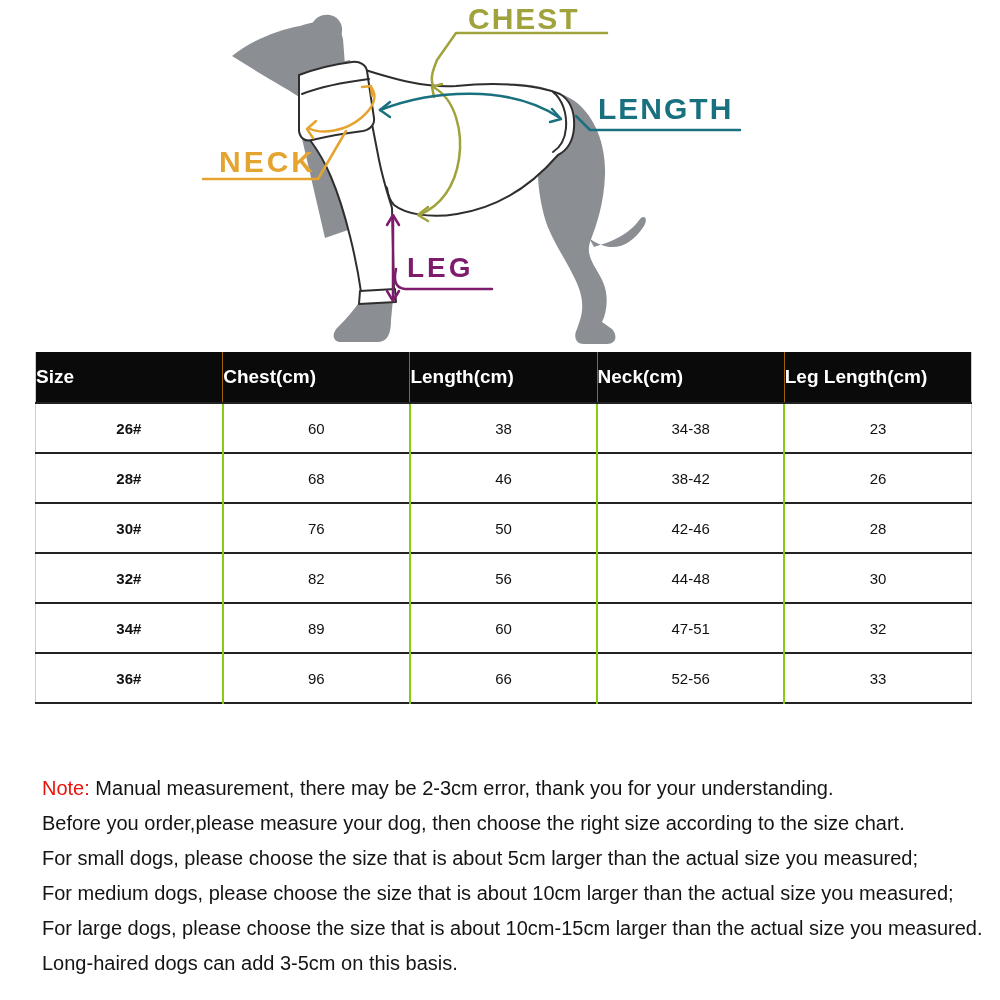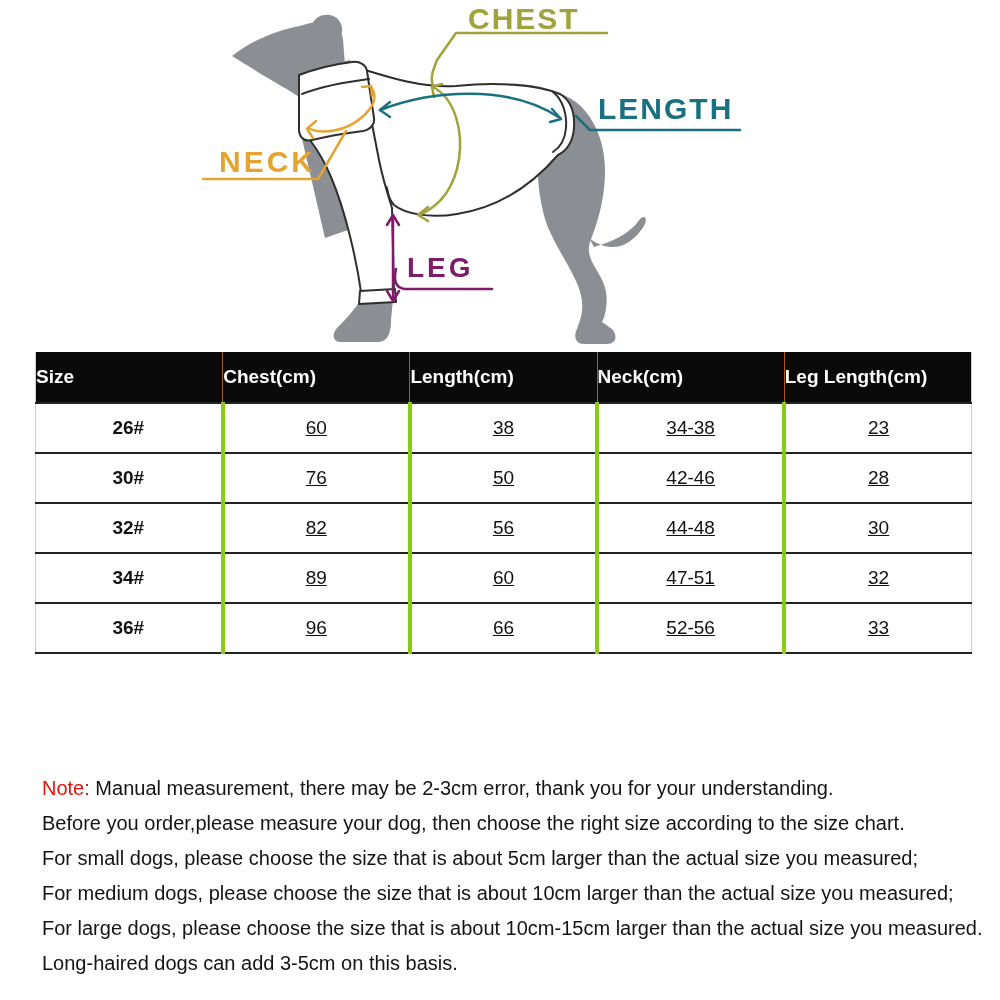--- a/index.html
+++ b/index.html
@@ -16,24 +16,24 @@
     border-collapse:collapse;table-layout:fixed;
     border-left:1px solid #c9ced3;border-right:1px solid #c9ced3;
     border-bottom:2px solid #222;
   }
   table.size-table th{
     background:#0a0a0a;color:#ffffff;font-weight:bold;font-size:19px;
     height:50px;text-align:left;padding:0;
   }
   table.size-table th + th{border-left:1px solid #a16207;}
   table.size-table td{
-    font-size:19px;color:#111;text-align:center;height:48px;
+    font-size:15px;color:#111;text-align:center;height:48px;
     border-top:2px solid #222;padding:0;background:#fff;
   }
-  table.size-table td + td{border-left:4px solid #84cc16;text-decoration:underline;}
+  table.size-table td + td{border-left:2px solid #84cc16;}
   td.size-cell{font-weight:bold;}
 
   .notes{
     position:absolute;top:771px;left:42px;width:948px;
     font-size:20px;line-height:35px;color:#141414;white-space:nowrap;
   }
   .note-label{color:#e8130a;}
   .note-line{display:block;}
 </style>
 </head>
@@ -116,20 +116,27 @@
     </thead>
     <tbody>
       <tr>
         <td class="size-cell">26#</td>
         <td>60</td>
         <td>38</td>
         <td>34-38</td>
         <td>23</td>
       </tr>
       <tr>
+        <td class="size-cell">28#</td>
+        <td>68</td>
+        <td>46</td>
+        <td>38-42</td>
+        <td>26</td>
+      </tr>
+      <tr>
         <td class="size-cell">30#</td>
         <td>76</td>
         <td>50</td>
         <td>42-46</td>
         <td>28</td>
       </tr>
       <tr>
         <td class="size-cell">32#</td>
         <td>82</td>
         <td>56</td>

